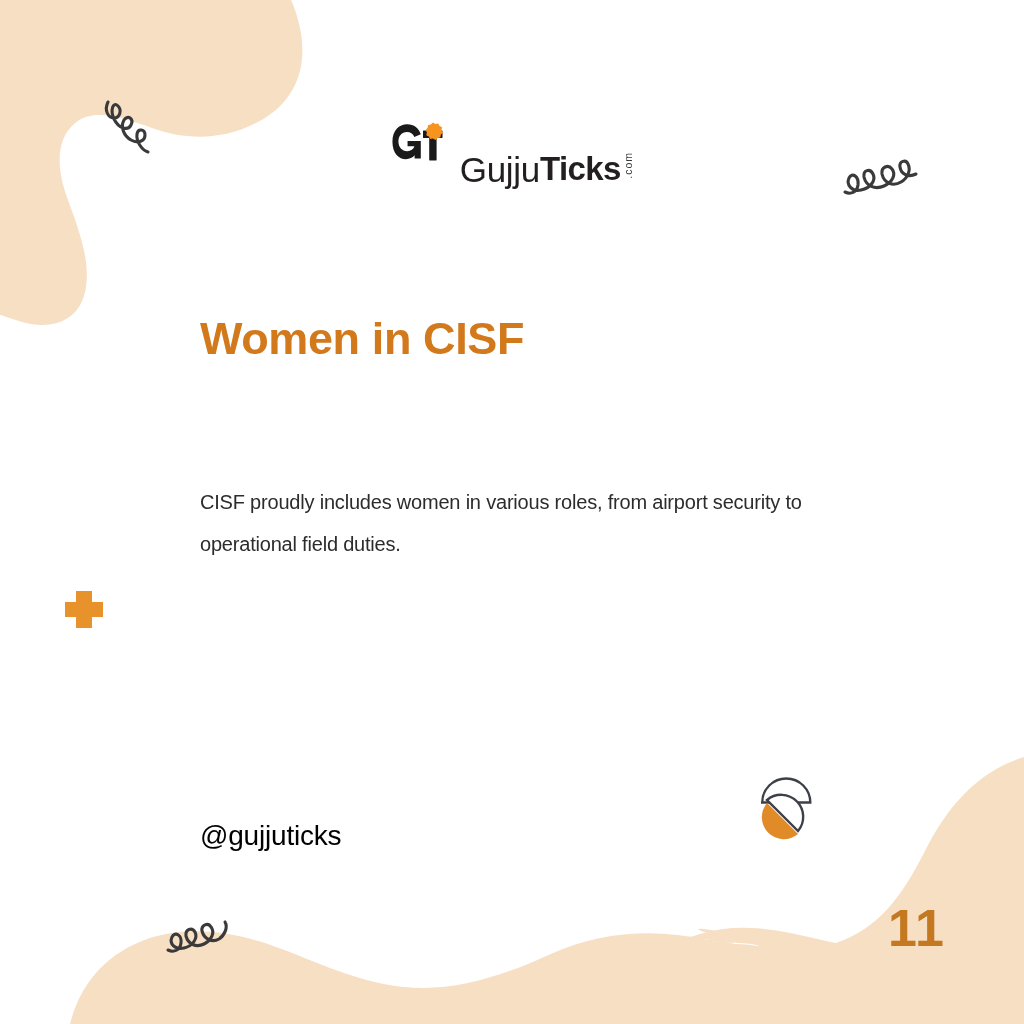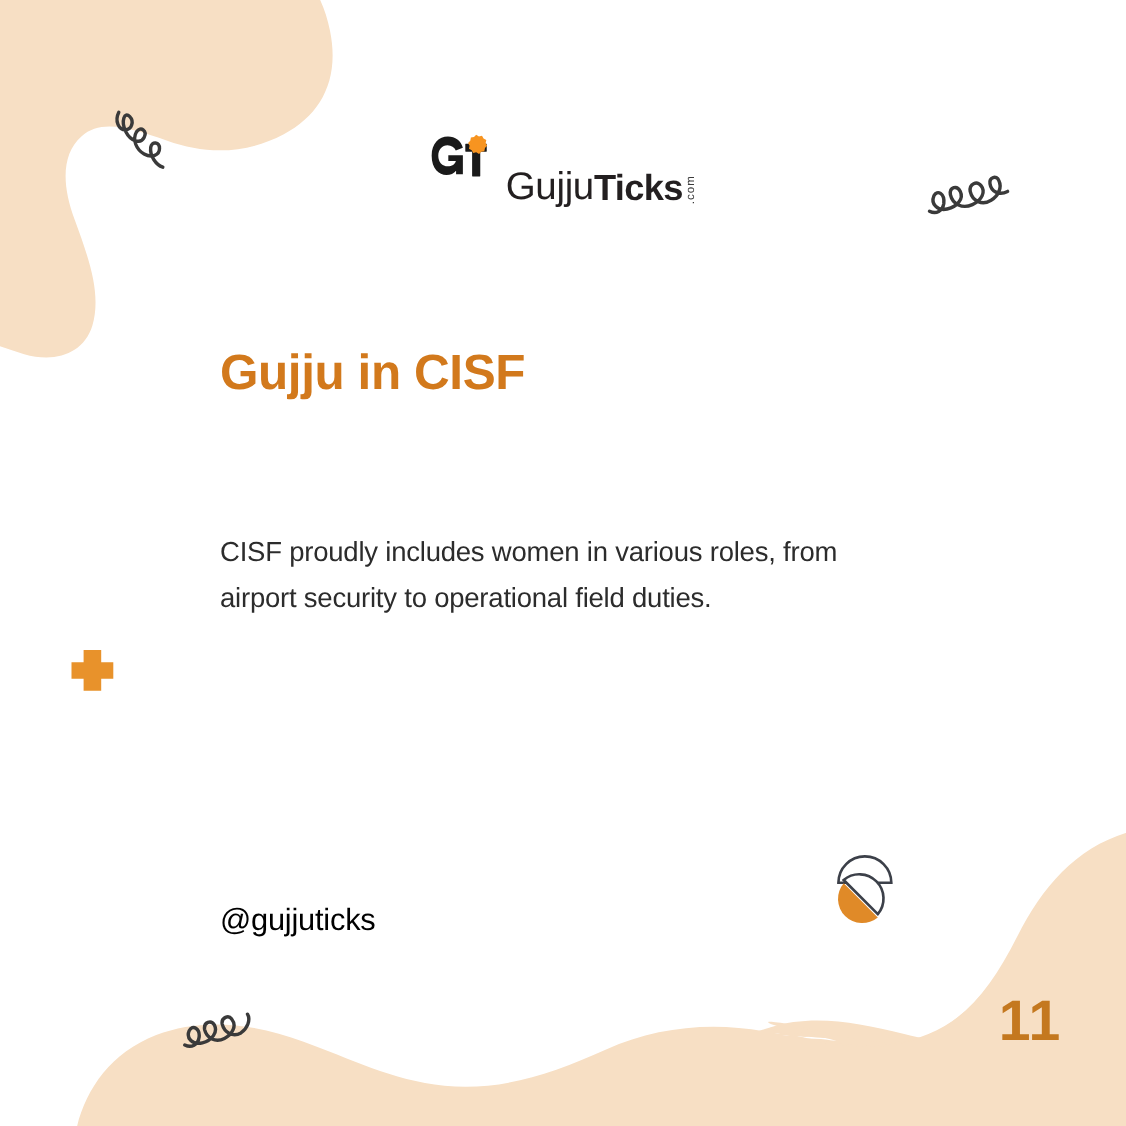--- a/index.html
+++ b/index.html
@@ -41,21 +41,21 @@
     display: flex;
     align-items: center;
     justify-content: center;
     gap: 11px;
   }
   #logo-mark {
     display: block;
   }
   .wordmark {
     display: flex;
-    align-items: flex-end;
+    align-items: flex-start;
     line-height: 1;
     margin-top: 48px;
   }
   .wm-light {
     font-size: 35px;
     font-weight: 400;
     color: #231f20;
     letter-spacing: -0.3px;
   }
   .wm-bold {
@@ -87,41 +87,41 @@
     color: #d2791c;
     white-space: nowrap;
   }
 
   #body-copy {
     position: absolute;
     left: 200px;
     top: 481px;
     width: 610px;
     margin: 0;
-    font-size: 25px;
+    font-size: 20px;
     font-weight: 400;
     line-height: 42px;
     color: #2c2c2c;
     letter-spacing: -0.2px;
   }
 
   #handle {
     position: absolute;
     left: 200px;
     top: 820px;
     margin: 0;
     font-size: 28px;
     font-weight: 400;
     color: #000000;
     letter-spacing: -0.2px;
   }
 
   #page-number {
     position: absolute;
-    left: 908px;
+    left: 888px;
     top: 898px;
     font-size: 52px;
     font-weight: 600;
     color: #c4781f;
     letter-spacing: 1px;
   }
 </style>
 </head>
 <body>
 
@@ -242,21 +242,21 @@
                L 35.9,10.4 L 34.5,7.9 L 36.5,5.9 L 37.1,3.1 L 39.9,2.6 Z"></path>
     </svg>
 
     <div class="wordmark">
       <span class="wm-light">Gujju</span>
       <span class="wm-bold">Ticks</span>
       <span class="wm-tld">.com</span>
     </div>
   </div>
 
-  <h1 id="headline">Gujju in CISF</h1>
+  <h1 id="headline">Women in CISF</h1>
 
   <p id="body-copy">CISF proudly includes women in various roles, from airport security to operational field duties.</p>
 
   <p id="handle">@gujjuticks</p>
 
   <div id="page-number">11</div>
 
 </div>
 
 </body></html>

